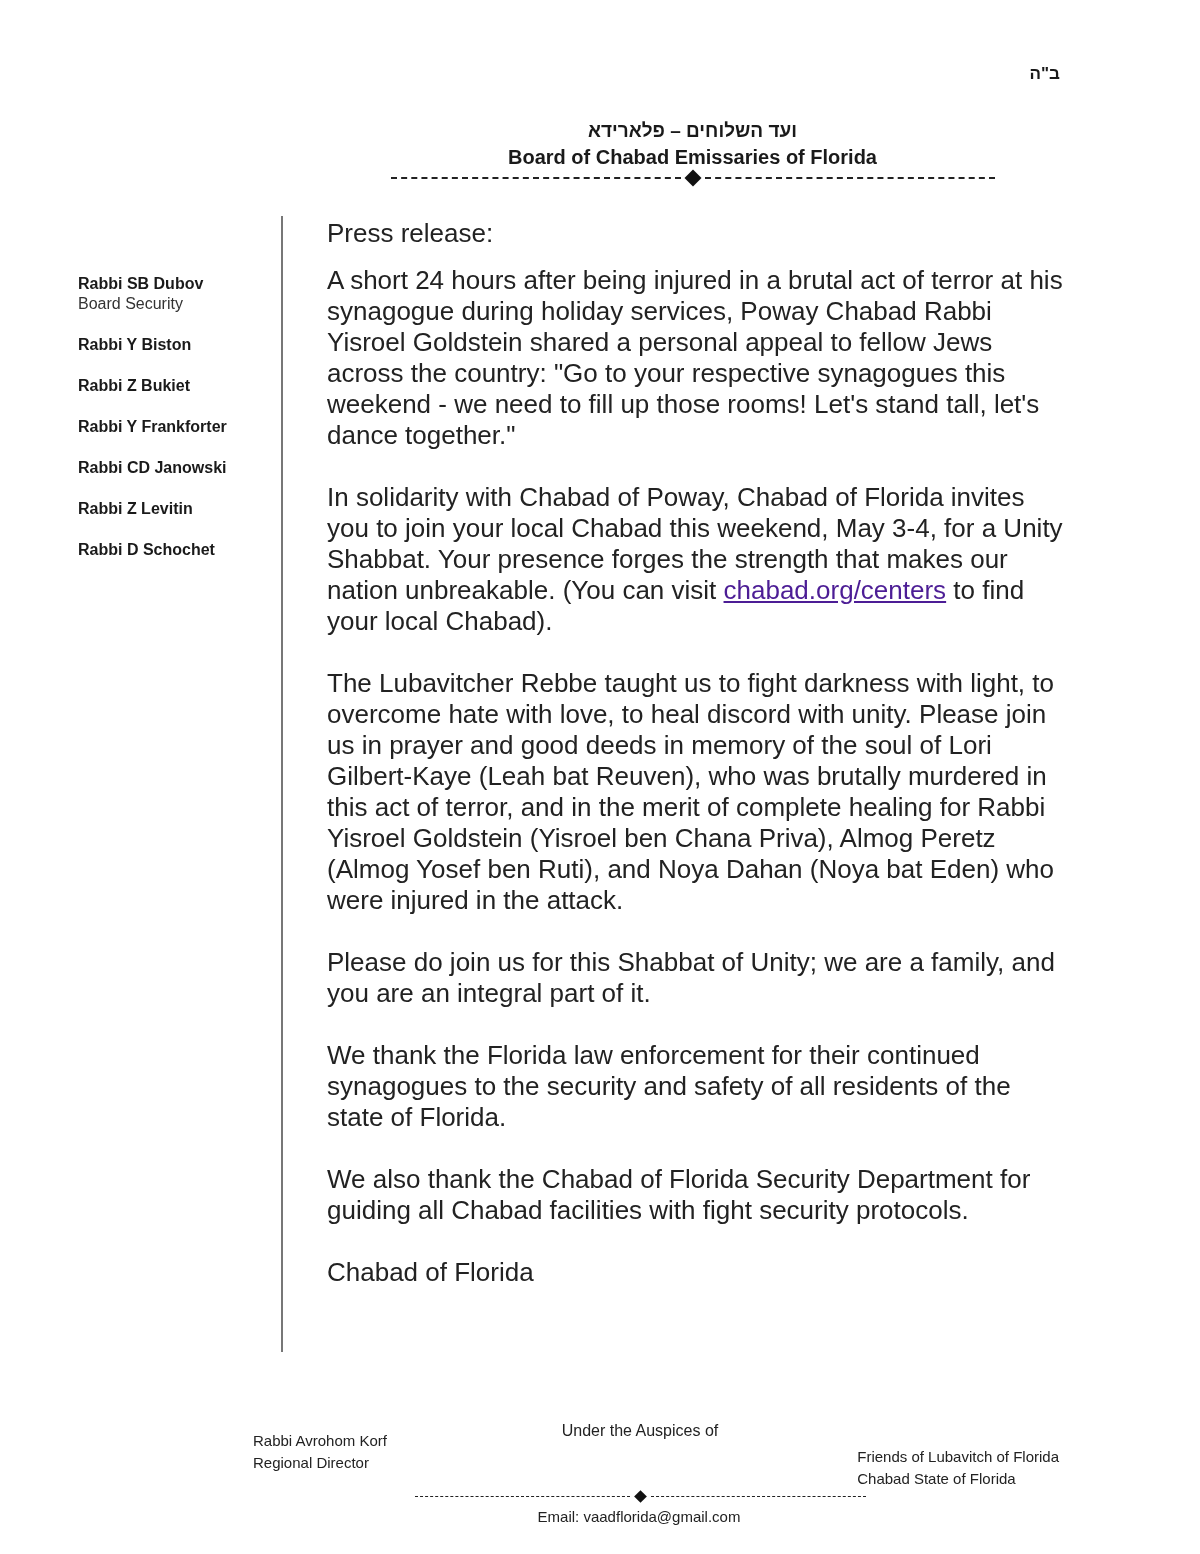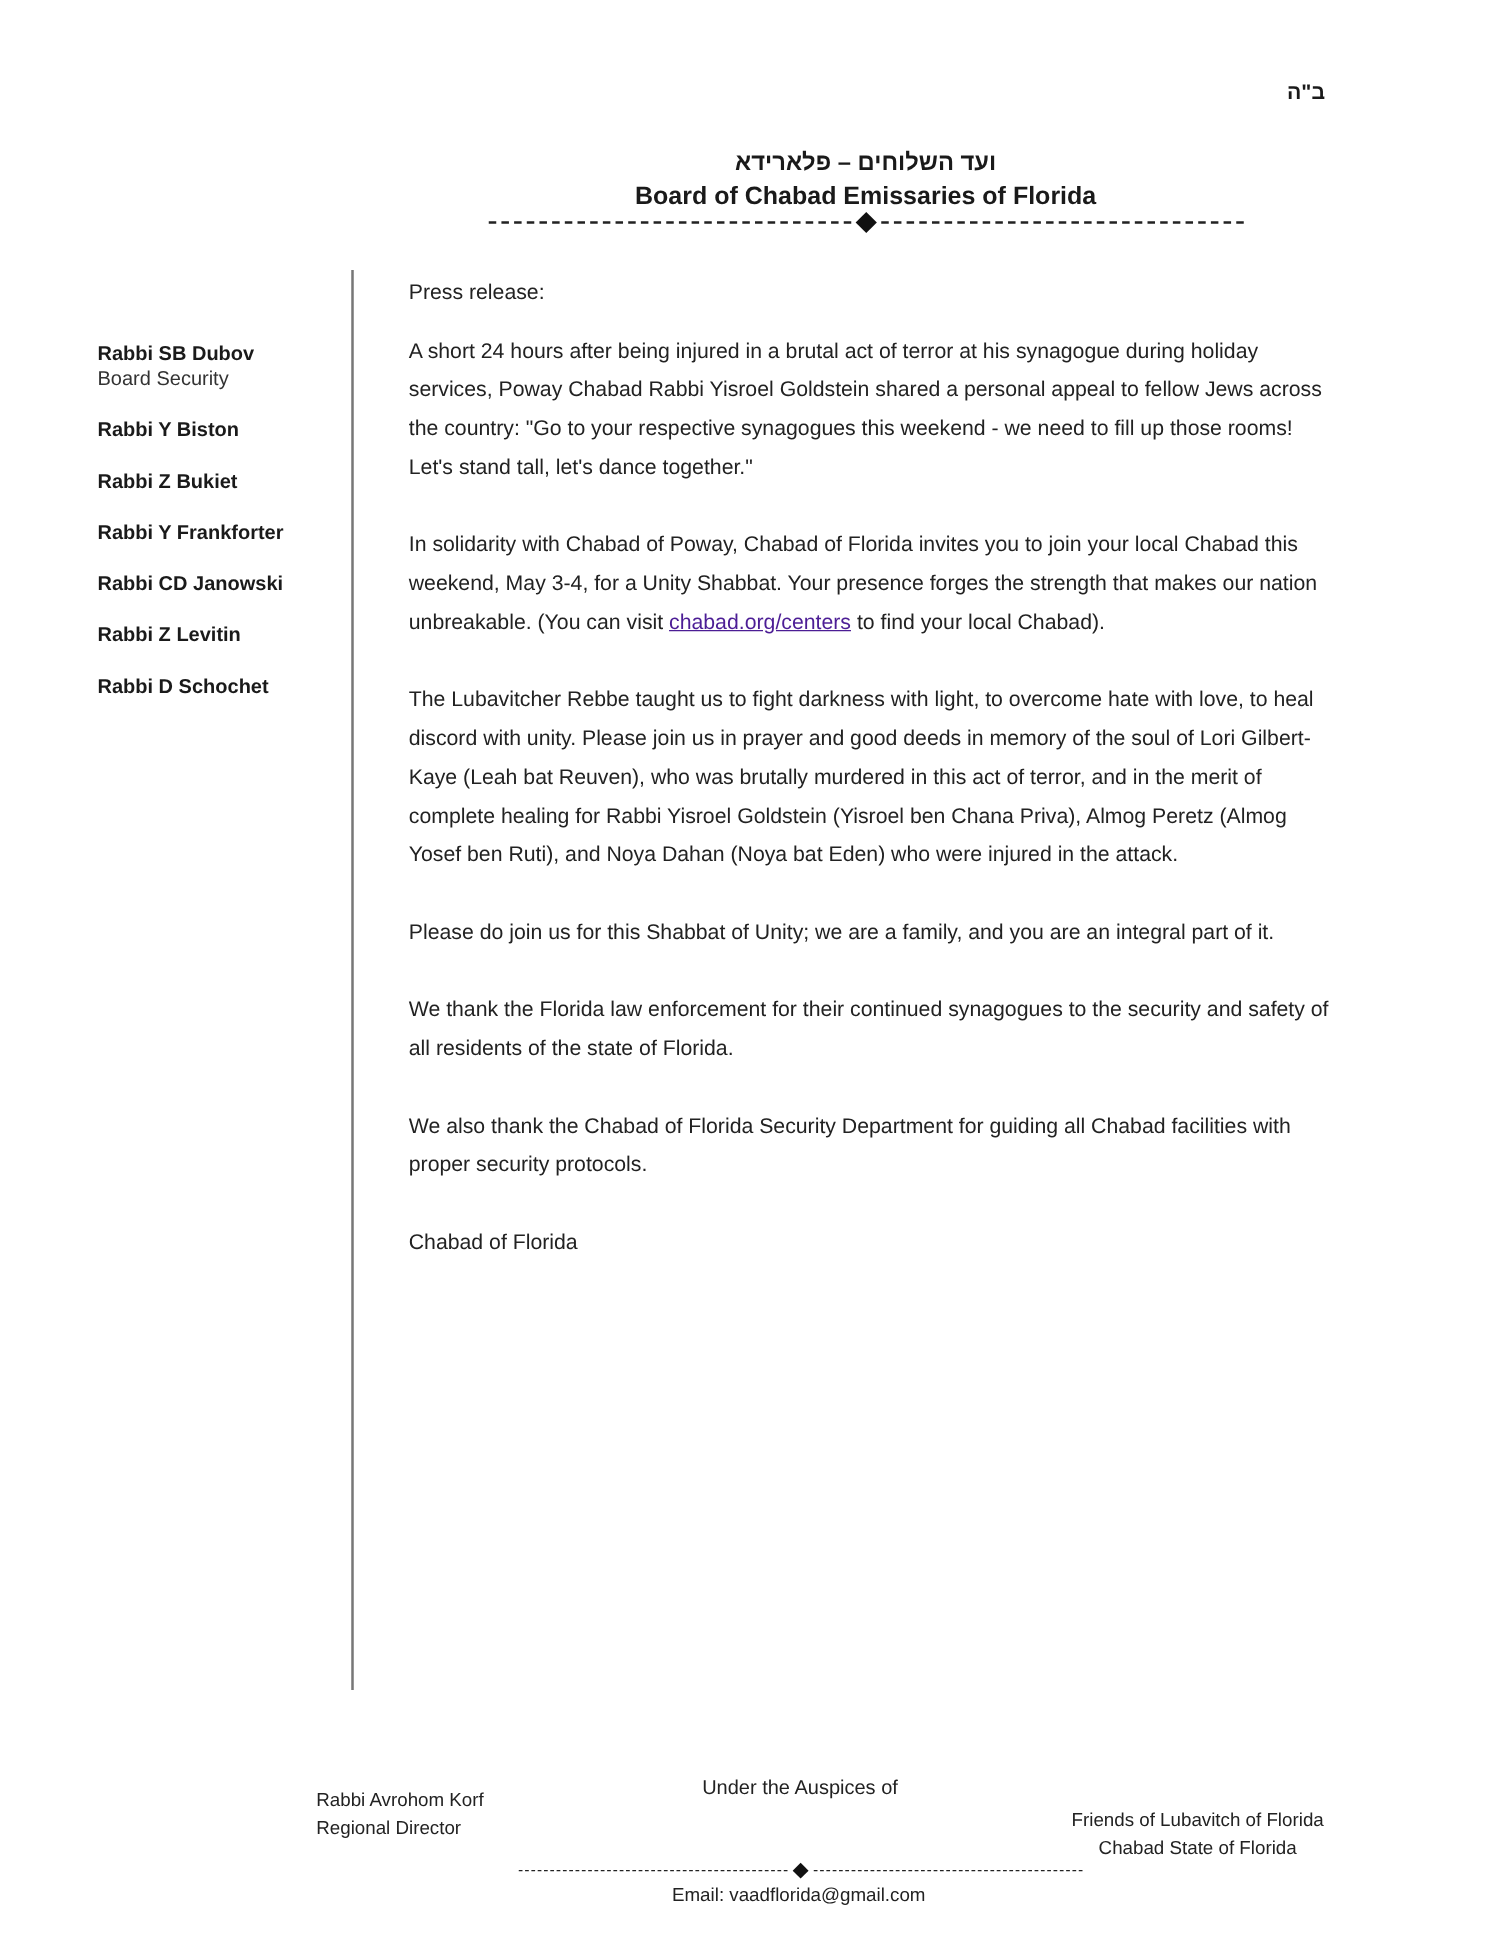--- a/index.html
+++ b/index.html
@@ -13,27 +13,27 @@
   .header .org { font-size: 20px; font-weight: bold; line-height: 26px; }
   .divider { display: flex; align-items: center; justify-content: center; gap: 6px; margin-top: 2px; }
   .dashes { border-top: 2px dashed #222; height: 0; }
   .diamond { width: 12px; height: 12px; background: #111; transform: rotate(45deg); }
   .header .dashes { width: 290px; }
   .sidebar { position: absolute; top: 254px; left: 78px; width: 200px; }
   .member { margin-bottom: 21px; font-size: 16px; line-height: 20px; }
   .member .name { font-weight: bold; margin-top: 20px; }
   .member .role { color: #333; }
   .vline { position: absolute; left: 281px; top: 216px; width: 2px; height: 1136px; background: #777; }
-  .content { position: absolute; top: 218px; left: 327px; width: 740px; font-size: 17px; line-height: 31px; color: #222; }
+  .content { position: absolute; top: 218px; left: 327px; width: 740px; font-size: 26px; line-height: 31px; color: #222; }
   .content p { margin: 0 0 31px 0; }
   .content a { color: #4c1d95; text-decoration: underline; }
   .footer { position: absolute; top: 1420px; left: 0; width: 1200px; font-size: 15px; color: #222; }
   .footer .auspices { position: absolute; left: 0; width: 1280px; text-align: center; top: 2px; font-size: 16px; }
   .footer .left { position: absolute; left: 221px; top: 10px; line-height: 22px; margin-left: 32px; }
-  .footer .right { position: absolute; right: 141px; top: 26px; text-align: center; line-height: 22px; }
+  .footer .right { position: absolute; right: 141px; top: 26px; text-align: left; line-height: 22px; }
   .footer .fdiv { position: absolute; top: 70px; left: 0; width: 1280px; }
   .footer .fdiv .dashes { width: 215px; border-top: 1.5px dashed #222; }
   .footer .fdiv .diamond { width: 9px; height: 9px; }
   .footer .email { position: absolute; top: 88px; left: 0; width: 1278px; text-align: center; }
 </style>
 </head>
 <body>
 
 <div class="bh">ב"ה</div>
 
@@ -74,21 +74,21 @@
 
 <div class="vline"></div>
 
 <div class="content">
   <p style="margin-bottom:16px">Press release:</p>
   <p>A short 24 hours after being injured in a brutal act of terror at his synagogue during holiday services, Poway Chabad Rabbi Yisroel Goldstein shared a personal appeal to fellow Jews across the country: "Go to your respective synagogues this weekend - we need to fill up those rooms! Let's stand tall, let's dance together."</p>
   <p><span>In solidarity with Chabad of Poway, Chabad of Florida invites you to join your local Chabad this weekend, May 3-4, for a Unity Shabbat. Your presence forges the strength that makes our nation unbreakable. (You can visit </span><a href="#">chabad.org/centers</a><span> to find your local Chabad).</span></p>
   <p>The Lubavitcher Rebbe taught us to fight darkness with light, to overcome hate with love, to heal discord with unity. Please join us in prayer and good deeds in memory of the soul of Lori Gilbert-Kaye (Leah bat Reuven), who was brutally murdered in this act of terror, and in the merit of complete healing for Rabbi Yisroel Goldstein (Yisroel ben Chana Priva), Almog Peretz (Almog Yosef ben Ruti), and Noya Dahan (Noya bat Eden) who were injured in the attack.</p>
   <p>Please do join us for this Shabbat of Unity; we are a family, and you are an integral part of it.</p>
   <p>We thank the Florida law enforcement for their continued synagogues to the security and safety of all residents of the state of Florida.</p>
-  <p>We also thank the Chabad of Florida Security Department for guiding all Chabad facilities with proper security protocols.</p>
+  <p>We also thank the Chabad of Florida Security Department for guiding all Chabad facilities with fight security protocols.</p>
   <p>Chabad of Florida</p>
 </div>
 
 <div class="footer">
   <div class="auspices">Under the Auspices of</div>
   <div class="left">
     <div>Rabbi Avrohom Korf</div>
     <div>Regional Director</div>
   </div>
   <div class="right">

